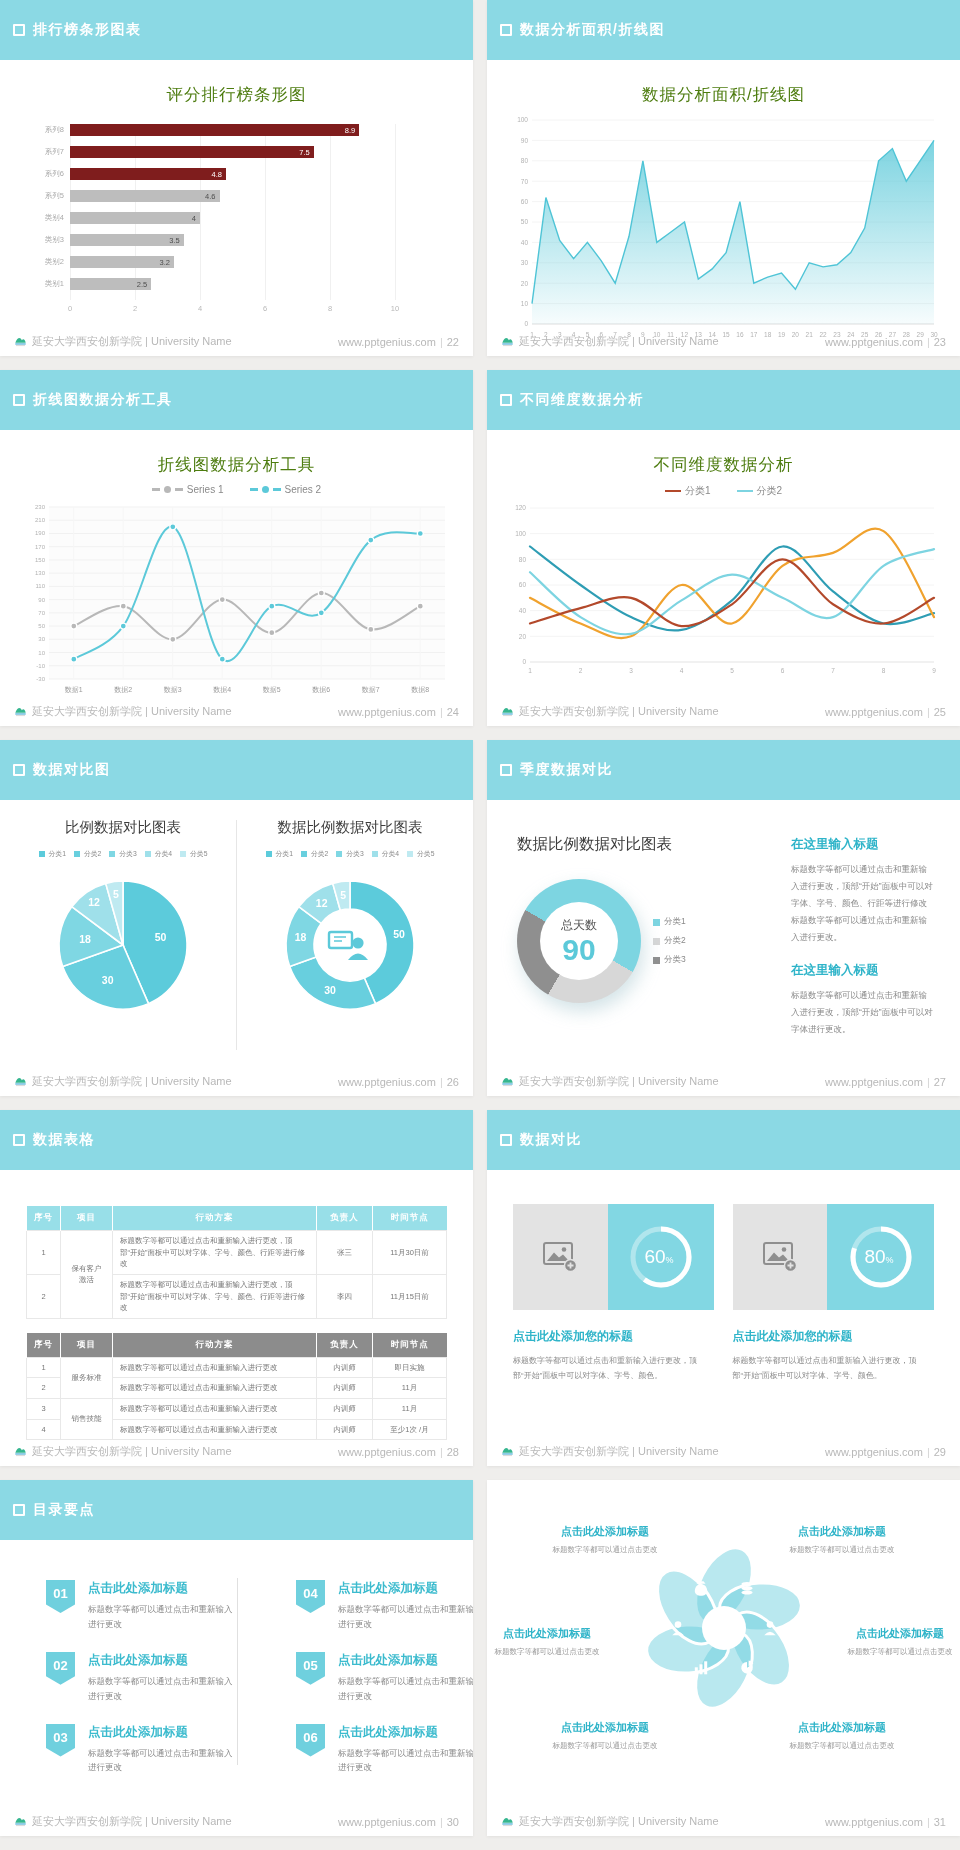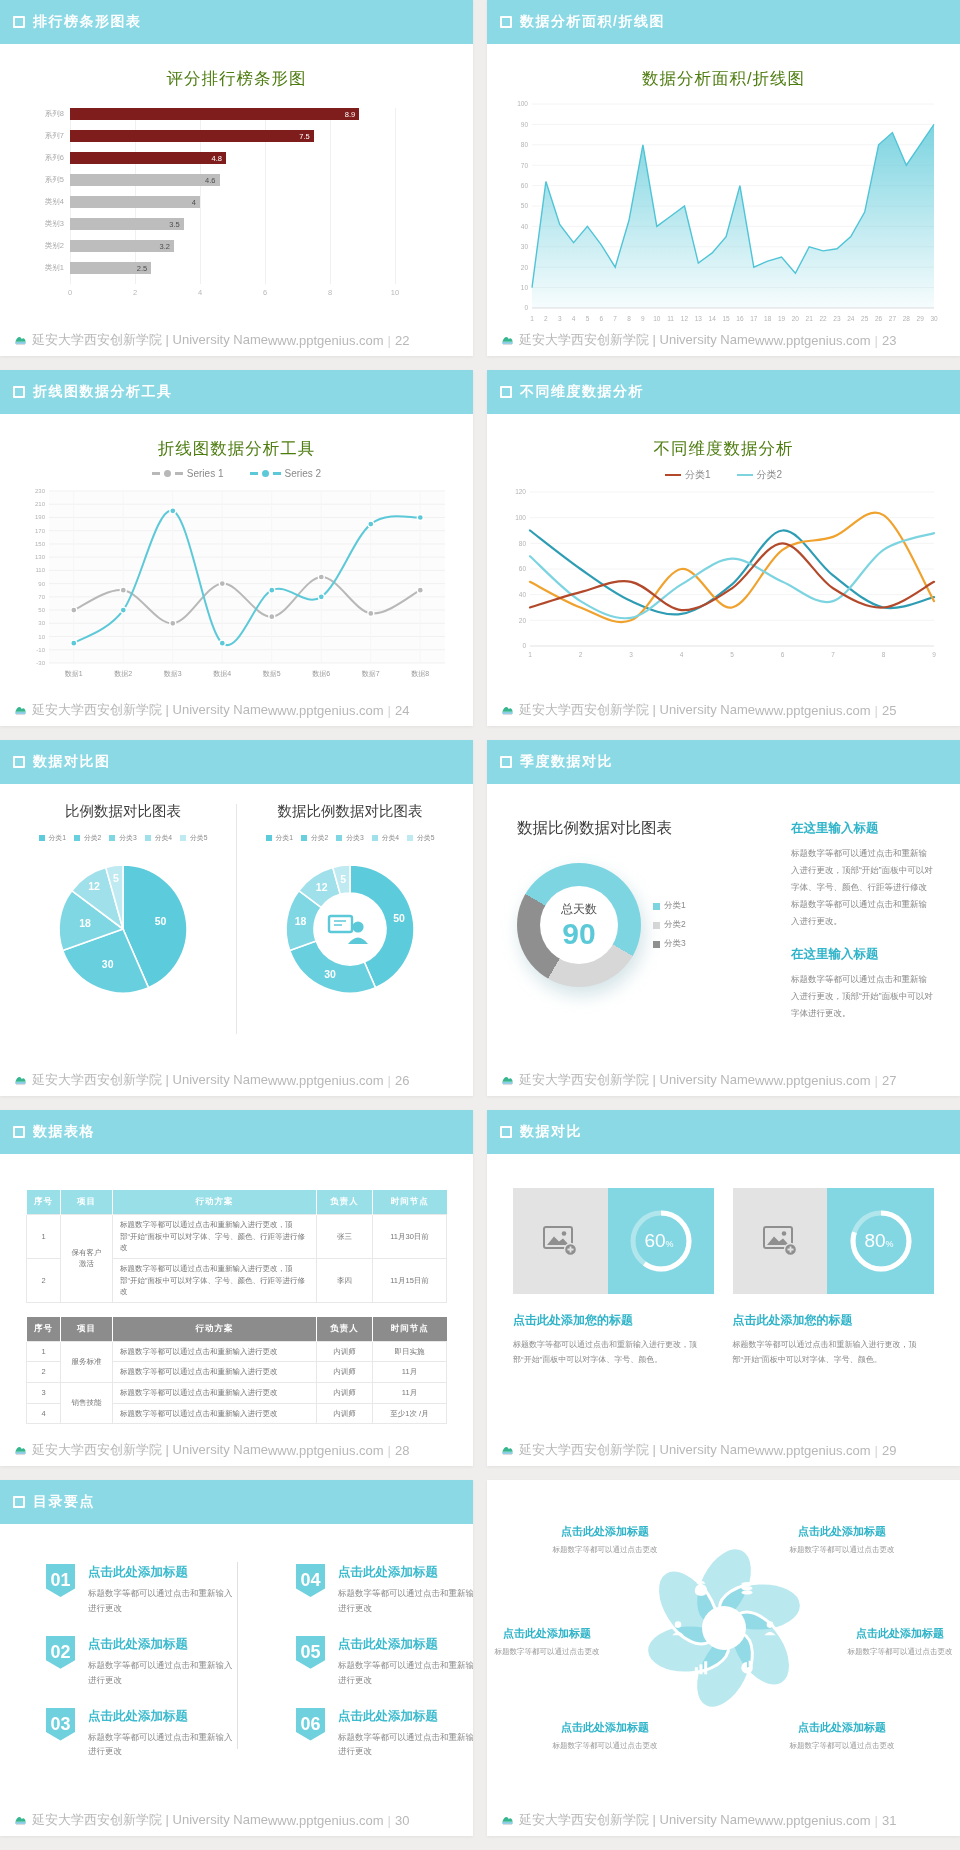--- a/index.html
+++ b/index.html
@@ -1,22 +1,22 @@
 <!DOCTYPE html>
 <html><head>
 <meta charset="utf-8">
 <style>
   html,body{margin:0;padding:0;background:#efeeec;}
   body{width:960px;height:1850px;font-family:"Liberation Sans","DejaVu Sans",sans-serif;color:#3e3e3e;}
   .board{width:960px;display:grid;grid-template-columns:473px 473px;grid-auto-rows:356px;gap:14px;}
   .slide{background:#fff;position:relative;box-shadow:0 1px 3px rgba(0,0,0,.06);overflow:hidden;}
-  .shead{height:28px;background:#8bd9e4;display:flex;align-items:center;padding:8px 13px;gap:8px;}
+  .shead{height:28px;background:#8bd9e4;display:flex;align-items:center;padding:16px 13px;gap:8px;}
   .hicon{width:8px;height:8px;border:2px solid #fff;border-radius:1px;flex:0 0 auto;}
   .htitle{color:#fff;font-weight:bold;font-size:14px;letter-spacing:1.5px;}
-  .sfoot{position:absolute;left:14px;right:14px;bottom:7px;display:flex;align-items:center;font-size:13px;color:#b8b8b8;}
+  .sfoot{position:absolute;left:14px;right:14px;bottom:7px;display:flex;justify-content:space-between;align-items:center;font-size:11px;color:#b8b8b8;}
   .forg{display:flex;align-items:center;gap:5px;}
   .fsep{margin:0 4px;color:#d5d5d5;}
   .sbody{position:relative;height:300px;}
   .ctitle{text-align:center;font-size:16.5px;color:#4d7c0f;font-weight:500;padding-top:24px;letter-spacing:1px;}
   
   .bchart{display:flex;margin:18px 78px 0 24px;}
   .bcol-labels{width:46px;}
   .bcol-labels div{height:12px;margin-bottom:10px;font-size:7.5px;color:#ababab;text-align:right;padding-right:6px;line-height:12px;}
   .bcol-plot{flex:1;position:relative;}
   .vg{position:absolute;top:0;bottom:14px;width:1px;background:#f0f0f0;}
@@ -68,21 +68,21 @@
   .card{flex:1;}
   .cardtop{display:flex;height:106px;}
   .imgbox{width:47%;background:#e3e3e3;display:flex;align-items:center;justify-content:center;}
   .pctbox{width:53%;background:#82d7e3;display:flex;align-items:center;justify-content:center;}
   .cardtitle{margin-top:18px;font-size:12px;font-weight:bold;color:#2fb4c9;}
   .cardbody{margin-top:8px;font-size:8px;color:#8a8a8a;line-height:1.9;}
   
   .toc{position:relative;display:grid;grid-template-columns:1fr 1fr;column-gap:56px;row-gap:20px;padding:40px 46px 0;}
   .tocdiv{position:absolute;left:50%;top:38px;bottom:10px;width:1px;background:#e0e0e0;}
   .titem{display:flex;gap:13px;}
-  .badge{width:29px;height:33px;background:#6fd0de;color:#fff;font-weight:bold;font-size:18px;display:flex;align-items:flex-start;justify-content:center;padding-top:6px;box-sizing:border-box;flex:0 0 auto;clip-path:polygon(0 0,100% 0,100% 74%,50% 100%,0 74%);}
+  .badge{width:29px;height:33px;background:#6fd0de;color:#fff;font-weight:bold;font-size:13px;display:flex;align-items:flex-start;justify-content:center;padding-top:6px;box-sizing:border-box;flex:0 0 auto;clip-path:polygon(0 0,100% 0,100% 74%,50% 100%,0 74%);}
   .ttitle{font-size:12.5px;font-weight:bold;color:#3cbbce;margin-bottom:5px;}
   .tbody{font-size:8.5px;color:#8a8a8a;line-height:1.75;width:152px;}
   
   .risk{position:relative;height:300px;}
   .rblock{position:absolute;text-align:center;}
   .rtitle{font-size:11px;font-weight:bold;color:#2fb4c9;margin-bottom:5px;}
   .rbody{font-size:7.5px;color:#999;line-height:1.6;}
   .pinwheel{position:absolute;left:151px;top:62px;}
 </style>
 </head>

